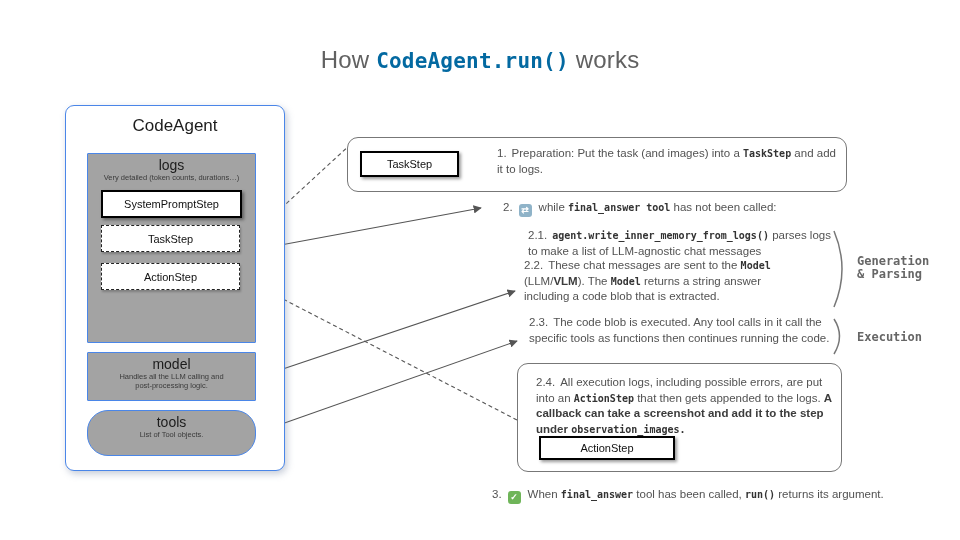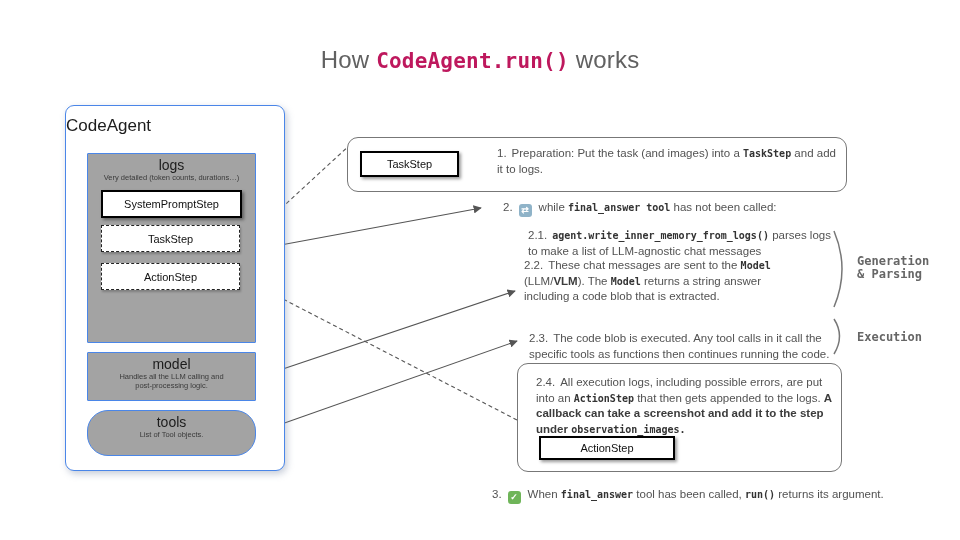--- a/index.html
+++ b/index.html
@@ -3,27 +3,27 @@
 <meta charset="utf-8">
 <style>
   html,body{margin:0;padding:0;background:#ffffff;}
   .stage{position:relative;width:960px;height:540px;background:#ffffff;overflow:hidden;
          font-family:"Liberation Sans", sans-serif;}
   .overlay{position:absolute;left:0;top:0;width:960px;height:540px;pointer-events:none;}
 
   
   .title{position:absolute;left:0;top:46px;width:960px;text-align:center;
          font-size:24px;color:#616161;letter-spacing:.2px;}
-  .title .mono{font-family:"DejaVu Sans Mono", monospace;font-weight:700;font-size:21px;color:#be185d;}
+  .title .mono{font-family:"DejaVu Sans Mono", monospace;font-weight:700;font-size:21px;color:#0369a1;}
 
   
   .codeagent-box{position:absolute;left:65px;top:105px;width:218px;height:364px;
         border:1.6px solid #4a86e8;border-radius:9px;background:#fff;
         box-shadow:2px 3px 7px rgba(130,145,170,.45);}
-  .ca-title{position:absolute;left:0;top:10px;width:100%;
+  .ca-title{position:absolute;left:0;top:10px;width:100%;text-align:center;
         font-size:17px;color:#1c1c1c;}
   .bluebox{position:absolute;border:1.4px solid #4a86e8;background:#a3a3a3;border-radius:1px;}
   .logs-box{left:21px;top:47px;width:167px;height:188px;}
   .model-box{left:21px;top:246px;width:167px;height:47px;}
   .tools-box{left:21px;top:304px;width:167px;height:44px;border-radius:21px;}
   .box-title{width:100%;text-align:center;font-size:14px;color:#1c1c1c;margin-top:3px;line-height:16px;}
   .box-sub{width:100%;text-align:center;font-size:7.5px;color:#3a3a3a;line-height:9px;}
   .chip{position:absolute;display:flex;align-items:center;justify-content:center;
         background:#fff;font-size:11px;color:#111;}
   .chip.solid{border:2px solid #000;box-shadow:2px 2px 3px rgba(0,0,0,.4);}
@@ -49,21 +49,21 @@
   .flow-line{position:absolute;white-space:nowrap;font-size:11.5px;color:#525252;}
   .flow-line .num{margin-right:6px;}
   .icon{display:inline-flex;align-items:center;justify-content:center;width:13px;height:13px;
         border-radius:3px;color:#fff;font-size:9px;font-weight:700;margin-right:7px;
         vertical-align:-2px;line-height:13px;}
   .icon-loop{background:#8fb3c8;}
   .icon-check{background:#6fb559;}
 
   .p21{position:absolute;left:527px;top:227px;width:312px;}
   .p22{position:absolute;left:524px;top:258px;width:272px;}
-  .p23{position:absolute;left:529px;top:331px;width:303px;}
+  .p23{position:absolute;left:529px;top:315px;width:303px;}
 
   .side-label{position:absolute;font-family:"DejaVu Sans Mono", monospace;font-weight:700;
         font-size:12px;color:#666;line-height:13px;}
   .lbl-gen{left:857px;top:255px;}
   .lbl-exec{left:857px;top:331px;}
 </style>
 </head>
 <body>
 
 <div class="stage">

